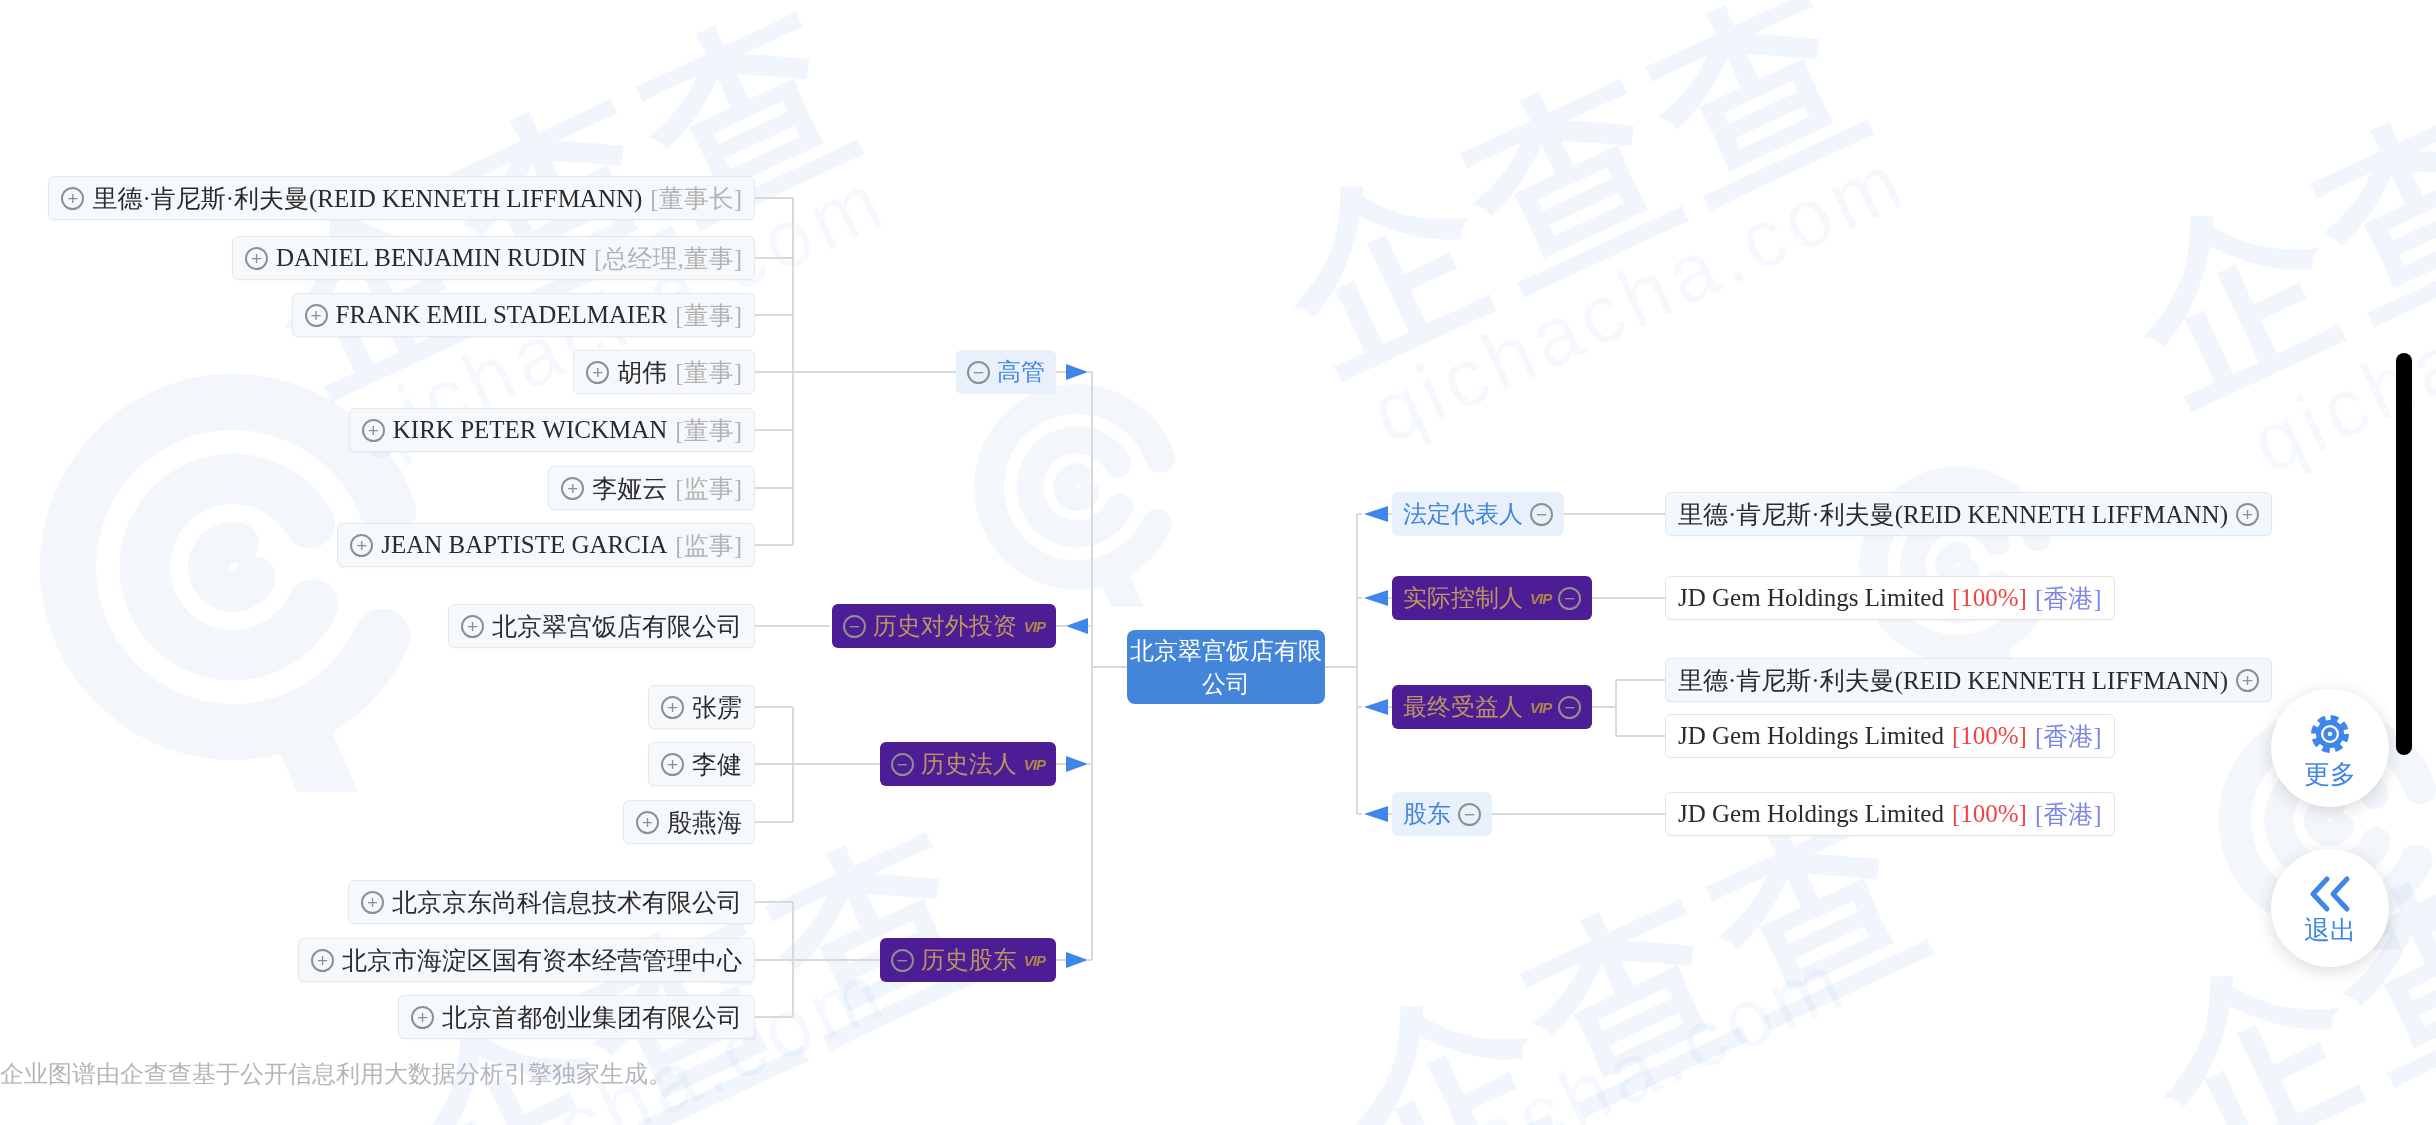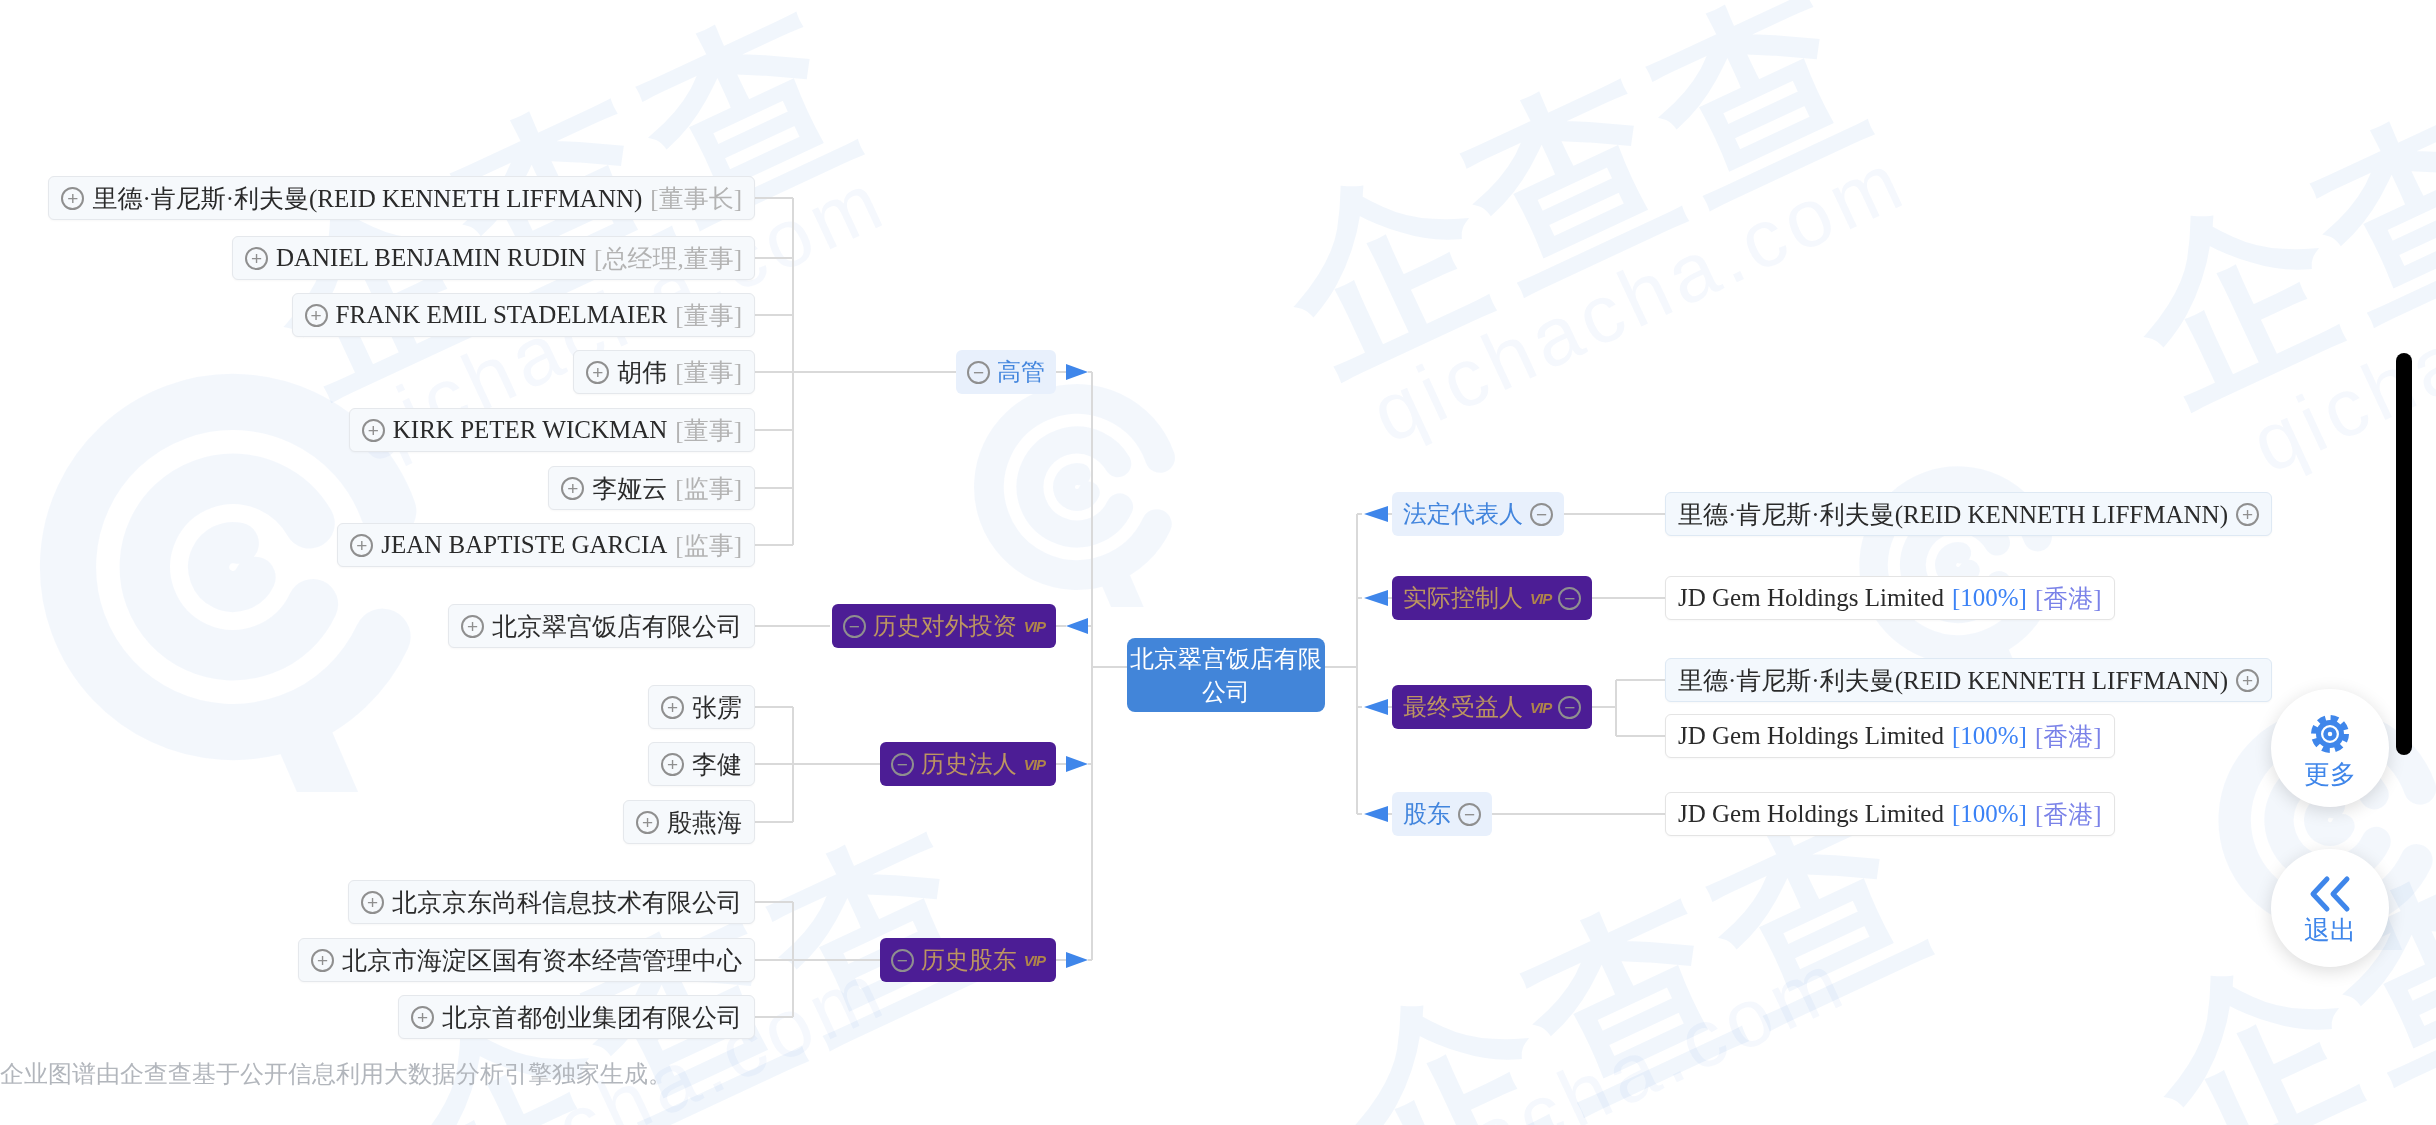--- a/index.html
+++ b/index.html
@@ -19,40 +19,40 @@
 
   
   .ebox{position:absolute;height:44px;display:inline-flex;align-items:center;gap:8px;
         padding:0 12px;background:#f6f9fc;border:1px solid #e5e8ec;border-radius:6px;
         font-family:"Liberation Serif","DejaVu Serif",serif;font-size:25px;color:#2a2a2a;
         white-space:nowrap;z-index:2;box-sizing:border-box;box-shadow:0 1px 2px rgba(0,0,0,0.03);}
   .ebox.white{background:#ffffff;border-color:#e4e4e4;}
   .ebox.person{background:#f3f8fd;border-color:#dee9f4;}
   .anchor-r{right:1681px;}
   .role{color:#b3b3b3;}
-  .pct{color:#3b82f6;}
+  .pct{color:#ef4444;}
   .region{color:#7a82e8;text-align:right;}
 
   .icircle{width:23px;height:23px;border:2px solid #8f8f8f;border-radius:50%;
            display:inline-flex;align-items:center;justify-content:center;flex:none;
            font-family:"Liberation Sans","DejaVu Sans",sans-serif;
            font-size:19px;line-height:1;color:#8f8f8f;box-sizing:border-box;}
 
   .node{position:absolute;height:44px;display:inline-flex;align-items:center;gap:7px;
         padding:0 11px;border-radius:6px;font-size:24px;white-space:nowrap;z-index:2;
         box-sizing:border-box;}
   .node.blue{background:#e8f0fc;color:#4285dd;}
   .node.gold{background:#4c1d95;color:#bc9560;}
   .node-anchor-r{right:1380px;}
   .vip{font-style:italic;font-weight:800;color:#b08549;font-size:15px;letter-spacing:-1px;}
 
   .center-box{position:absolute;left:1127px;top:630px;width:198px;height:74px;
               background:#4285d9;border-radius:8px;color:#ffffff;font-size:24px;line-height:33px;
               display:flex;flex-direction:column;align-items:center;justify-content:center;
-              z-index:2;text-align:center;margin-top:8px;}
+              z-index:2;text-align:center;}
 
   
   .footer{position:absolute;left:0;top:1058px;width:100%;text-align:left;
           font-size:24px;color:#b2b6bc;z-index:2;}
 
   
   .fab{position:absolute;left:2271px;width:118px;height:118px;background:#fff;border-radius:50%;
        box-shadow:0 4px 18px rgba(0,0,0,0.14);display:flex;flex-direction:column;
        align-items:center;justify-content:center;gap:3px;z-index:5;cursor:pointer;}
   .fab .fab-label{font-size:26px;color:#3f86ea;line-height:1;}

